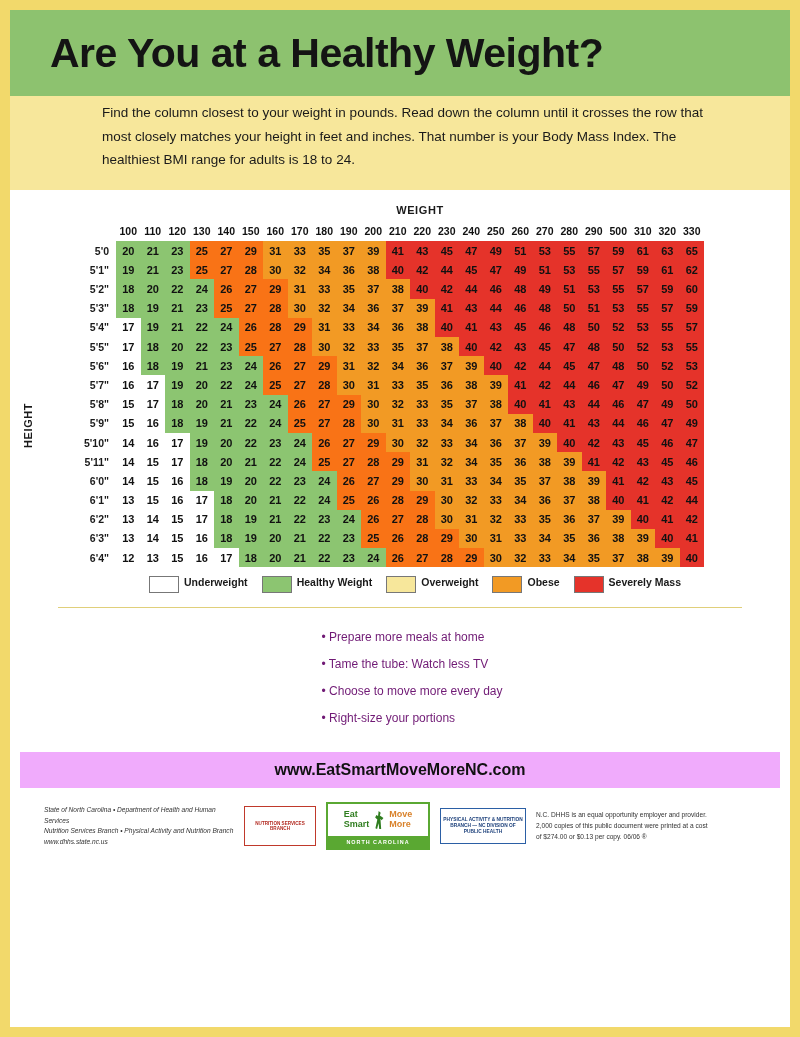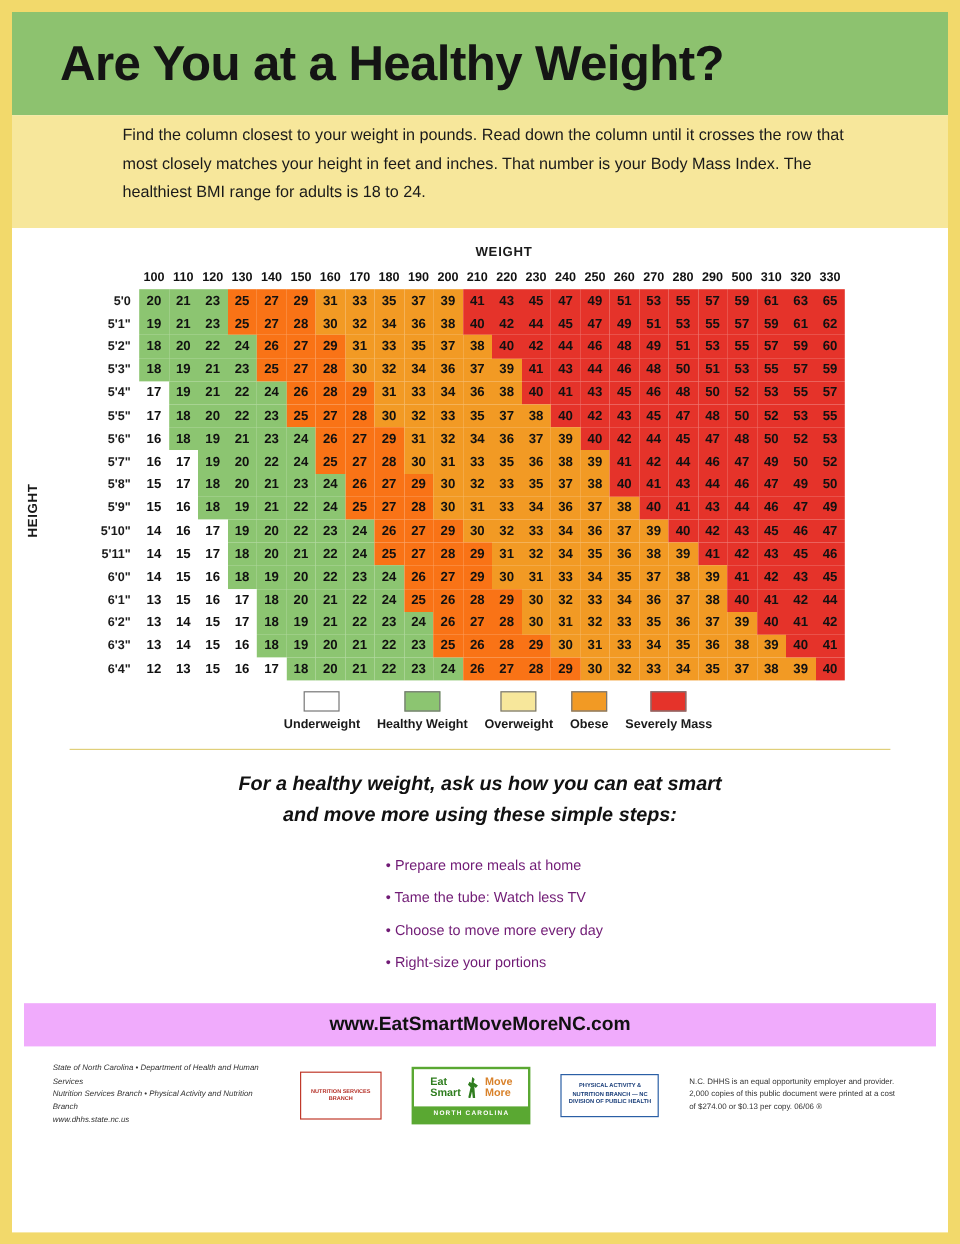--- a/index.html
+++ b/index.html
@@ -103,21 +103,21 @@
   
   .legend{
     display:flex;
     justify-content:center;
     gap:14px;
     margin-top:9px;
     margin-left:30px;
     font-size:10.5px;
     font-weight:bold;
   }
-  .legend .item{display:flex;align-items:center;gap:5px;flex-direction:column;}
+  .legend .item{display:flex;gap:5px;}
   .legend .sw{
     width:28px;height:15px;
     border:1px solid #777;
     display:inline-block;
   }
   .rule{
     border:0;border-top:1px solid #e0cf7a;
     margin:14px 48px 0 48px;
   }
   
@@ -156,21 +156,21 @@
     text-align:center;
     padding:9px 16px;
     font-size:16px;
     font-weight:bold;
     color:#111;
   }
   
   .footer{
     display:flex;
     align-items:center;
-    gap:25px;
+    gap:10px;
     padding:14px 16px 0 34px;
     font-size:6.6px;
     color:#333;
     line-height:1.6;
   }
   .footer .left{width:190px;font-style:italic;}
   .footer .right{width:210px;}
   .logo-nsb{
     width:72px;height:40px;
     border:1px solid #c0392b;
@@ -741,24 +741,20 @@
         </div>
         <div class="item">
           <span class="sw" style="background: rgb(229, 51, 42);"></span>
           <span>Severely Mass</span>
         </div>
       </div>
   </div>
 
   <hr class="rule">
 
-  <div class="cta">
-    <div>For a healthy weight, ask us how you can eat smart</div>
-    <div>and move more using these simple steps:</div>
-  </div>
 
   <div class="steps">
     <ul id="steps-left">
         <li>Prepare more meals at home</li>
         <li>Tame the tube: Watch less TV</li>
         <li>Choose to move more every day</li>
         <li>Right-size your portions</li>
       </ul>
   </div>
 

